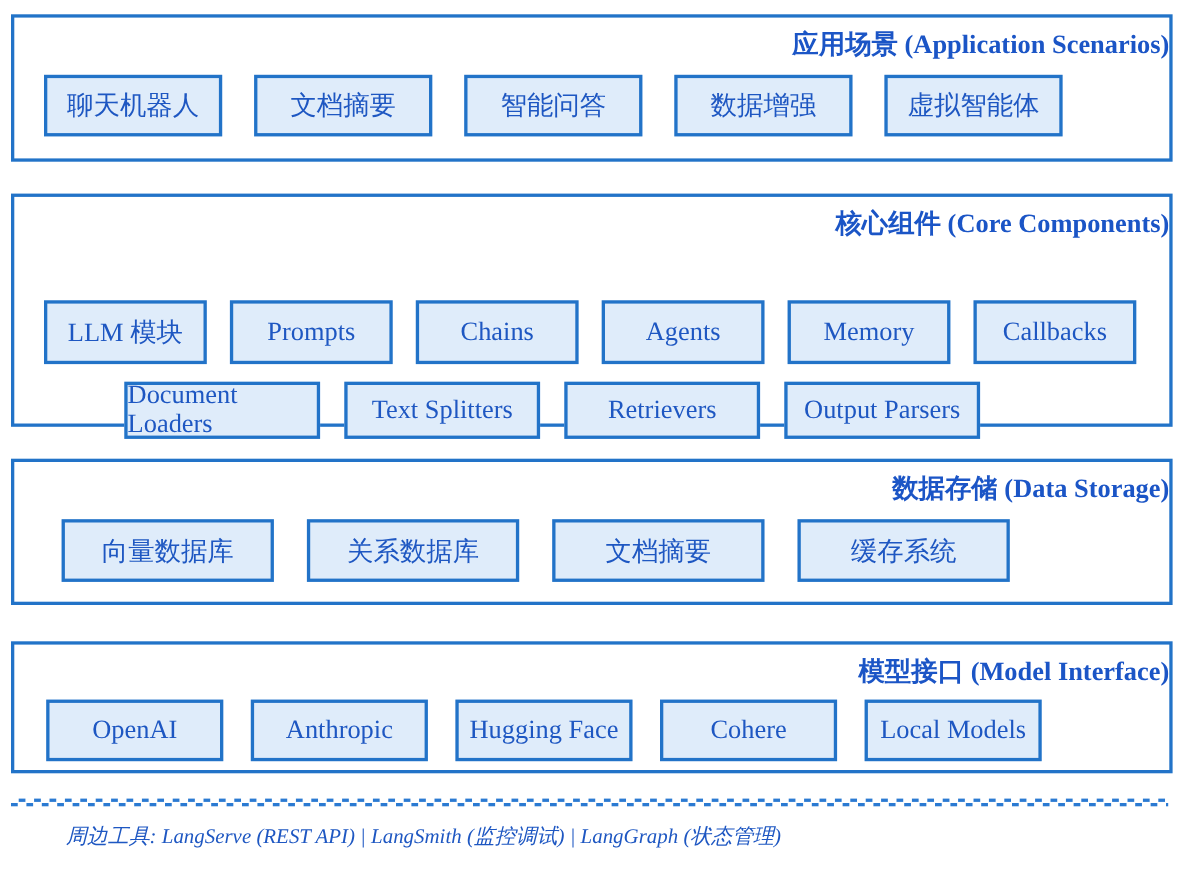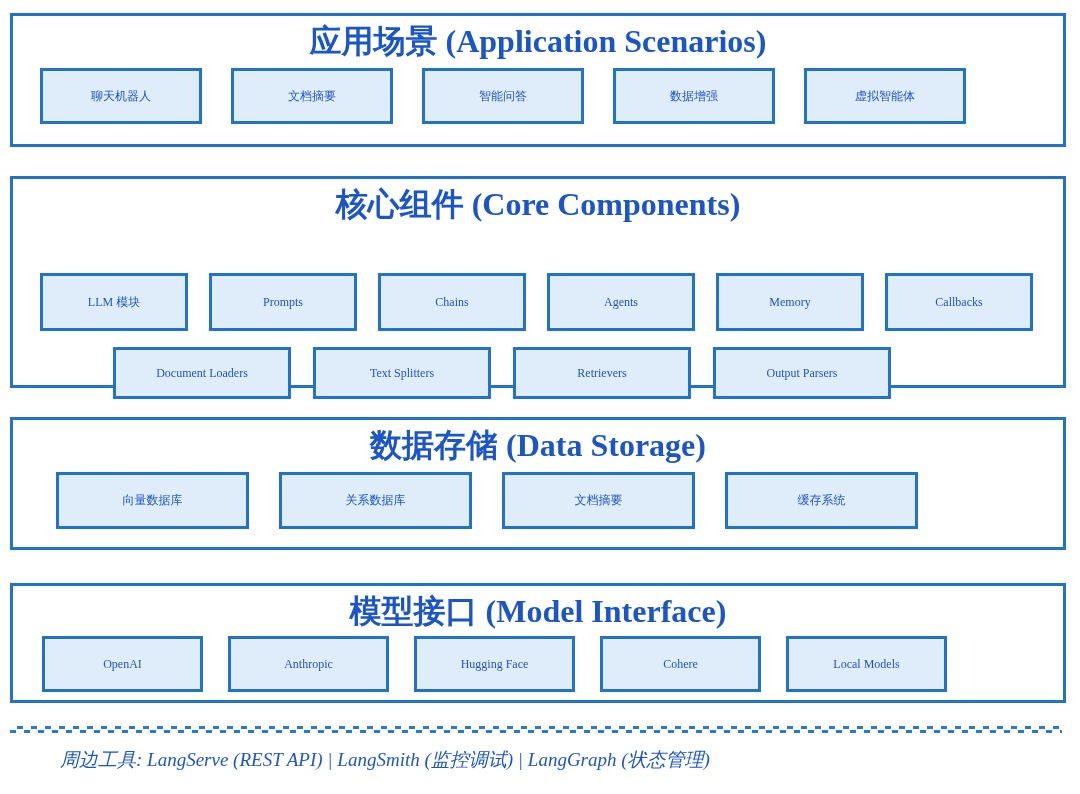--- a/index.html
+++ b/index.html
@@ -21,37 +21,37 @@
     width:1056px;
   }
   .panel-1{margin-top:13px;height:134px;}
   .panel-2{margin-top:29px;height:212px;}
   .panel-3{margin-top:29px;height:133px;}
   .panel-4{margin-top:33px;height:120px;}
 
   .section-title{
     margin:0;
     padding-top:12px;
-    text-align:center;
+    text-align:right;
     font-weight:bold;
-    font-size:32px;
+    font-size:24px;
     line-height:26px;
     color:var(--title);
     font-family:"Liberation Serif", serif;
   }
 
   .row{display:flex;}
   .box{
     border:3px solid var(--border);
     background:var(--fill);
     color:var(--text);
     display:flex;
     align-items:center;
     justify-content:center;
-    font-size:12px;
+    font-size:24px;
     flex:0 0 auto;
   }
 
   
   .row-s1{margin:14px 0 0 27px;gap:29px;}
   .row-s1 .box{width:162px;height:56px;}
 
   
   .row-s2a{margin:12px 0 0 27px;gap:21px;}
   .row-s2a .box{width:148px;height:58px;margin-top:44px;}

